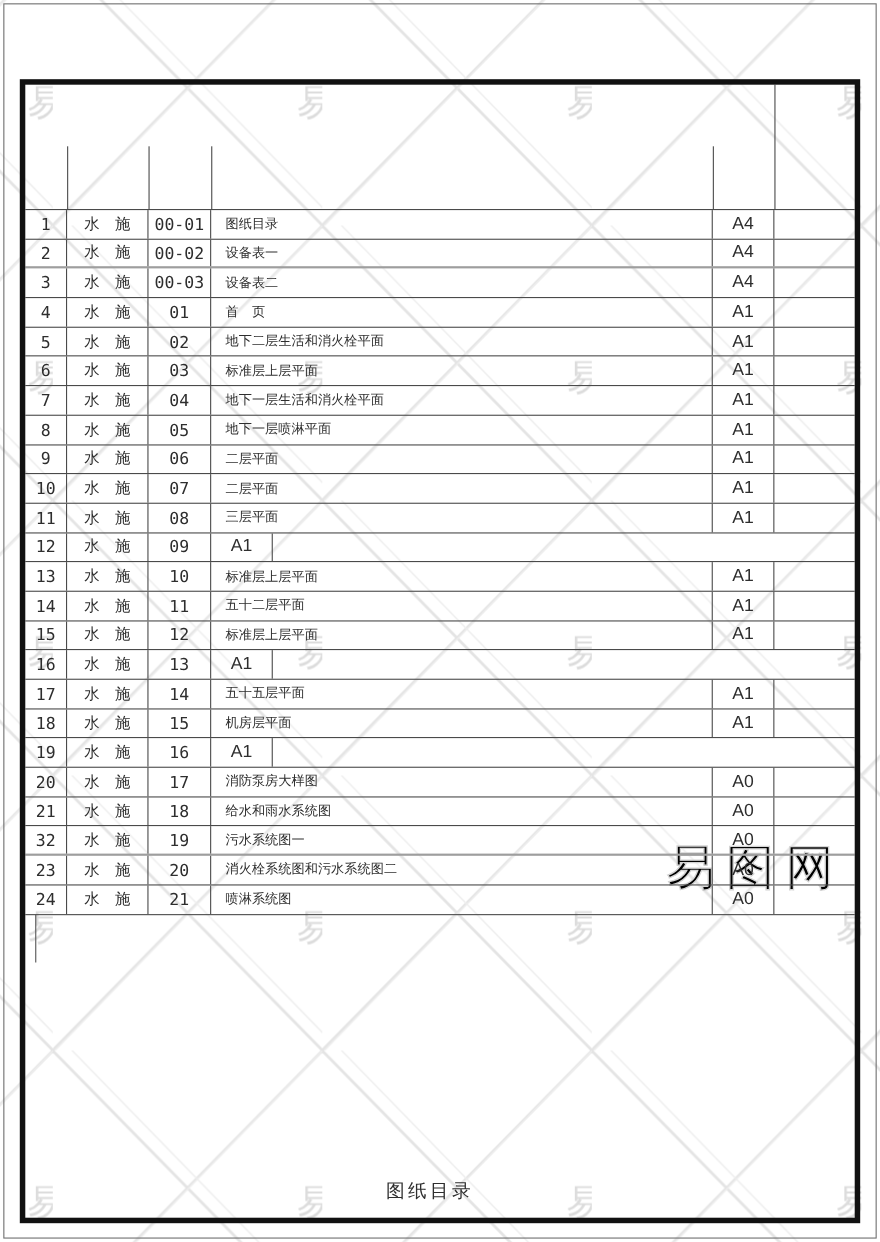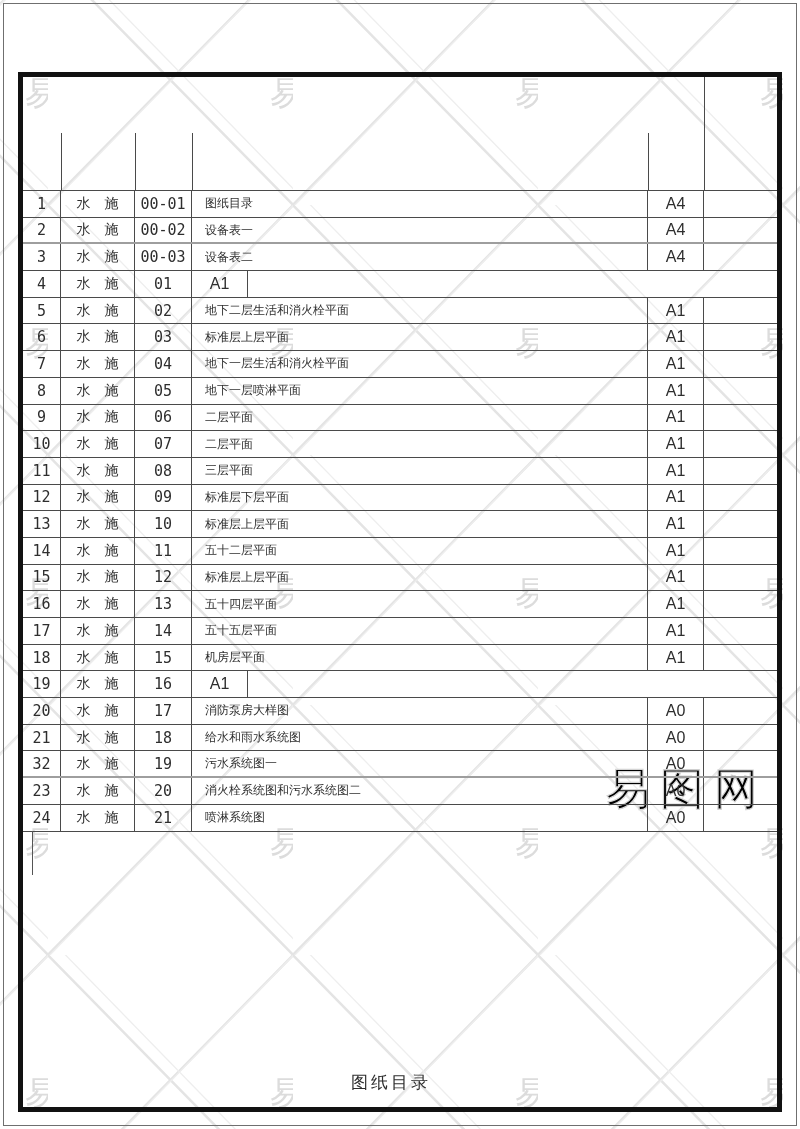--- a/index.html
+++ b/index.html
@@ -165,20 +165,21 @@
     <div class="cell c-dwg">00-03</div>
     <div class="cell c-title">设备表二</div>
     <div class="cell c-size">A4</div>
     <div class="cell c-note"></div>
   </div>
 
   <div class="row">
     <div class="cell c-no">4</div>
     <div class="cell c-disc">水　施</div>
     <div class="cell c-dwg">01</div>
+    <div class="cell c-title">首　页</div>
     <div class="cell c-size">A1</div>
     <div class="cell c-note"></div>
   </div>
 
   <div class="row">
     <div class="cell c-no">5</div>
     <div class="cell c-disc">水　施</div>
     <div class="cell c-dwg">02</div>
     <div class="cell c-title">地下二层生活和消火栓平面</div>
     <div class="cell c-size">A1</div>
@@ -236,21 +237,20 @@
     <div class="cell c-dwg">08</div>
     <div class="cell c-title">三层平面</div>
     <div class="cell c-size">A1</div>
     <div class="cell c-note"></div>
   </div>
 
   <div class="row">
     <div class="cell c-no">12</div>
     <div class="cell c-disc">水　施</div>
     <div class="cell c-dwg">09</div>
-    <div class="cell c-title">标准层下层平面</div>
     <div class="cell c-size">A1</div>
     <div class="cell c-note"></div>
   </div>
 
   <div class="row">
     <div class="cell c-no">13</div>
     <div class="cell c-disc">水　施</div>
     <div class="cell c-dwg">10</div>
     <div class="cell c-title">标准层上层平面</div>
     <div class="cell c-size">A1</div>
@@ -272,21 +272,20 @@
     <div class="cell c-dwg">12</div>
     <div class="cell c-title">标准层上层平面</div>
     <div class="cell c-size">A1</div>
     <div class="cell c-note"></div>
   </div>
 
   <div class="row">
     <div class="cell c-no">16</div>
     <div class="cell c-disc">水　施</div>
     <div class="cell c-dwg">13</div>
-    <div class="cell c-title">五十四层平面</div>
     <div class="cell c-size">A1</div>
     <div class="cell c-note"></div>
   </div>
 
   <div class="row">
     <div class="cell c-no">17</div>
     <div class="cell c-disc">水　施</div>
     <div class="cell c-dwg">14</div>
     <div class="cell c-title">五十五层平面</div>
     <div class="cell c-size">A1</div>

